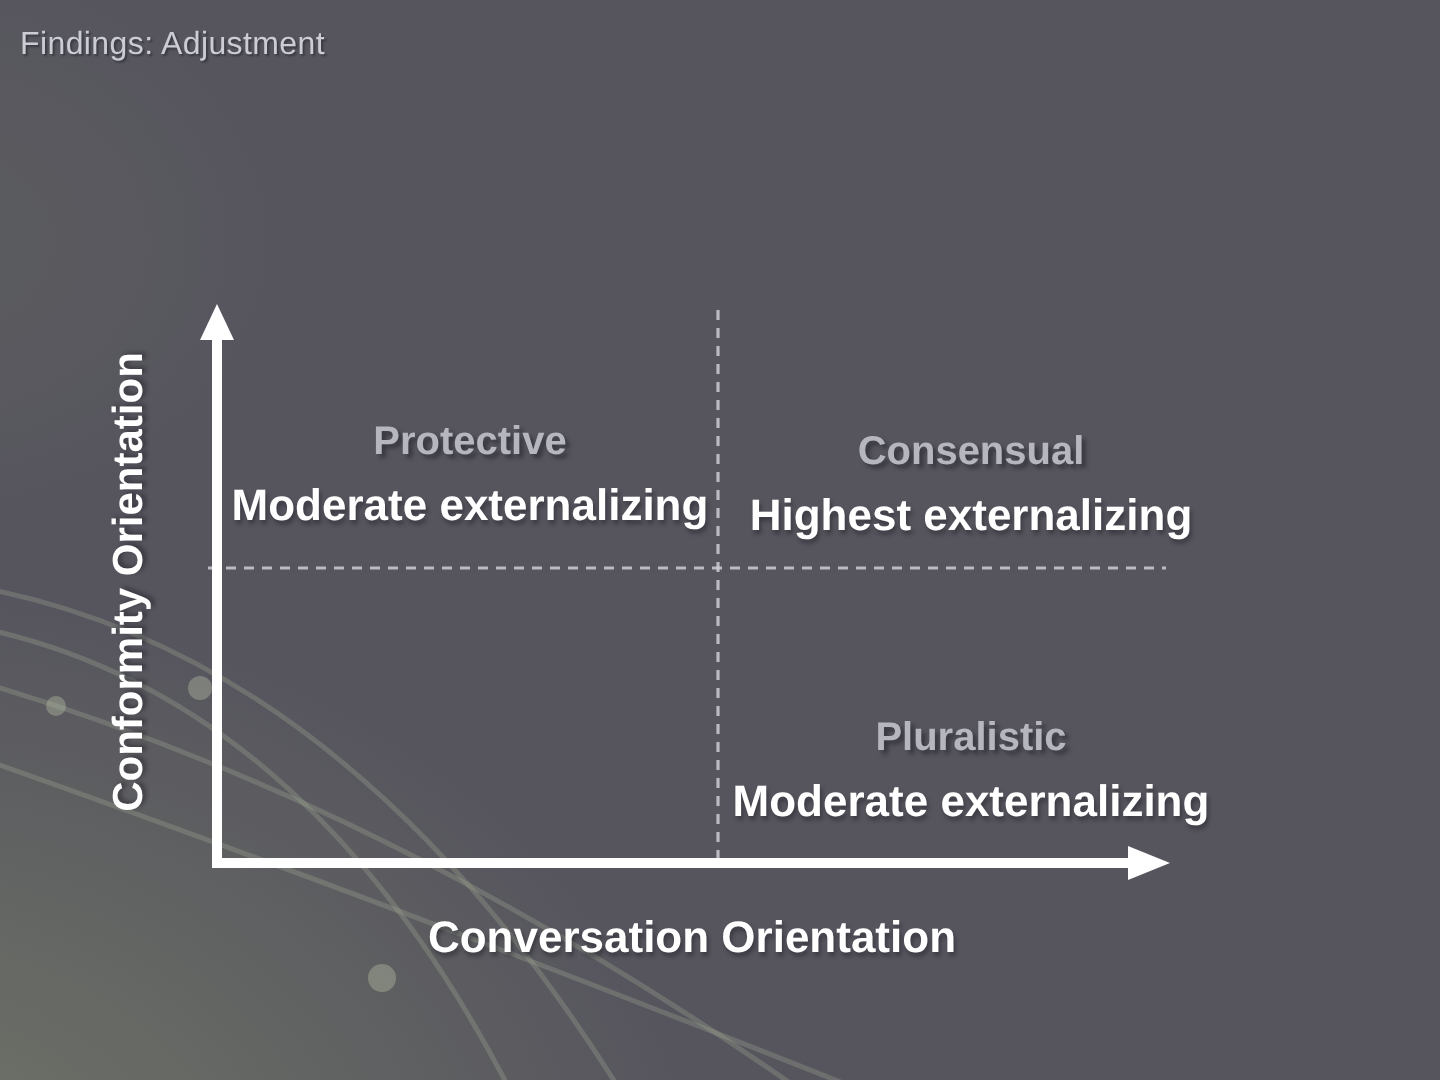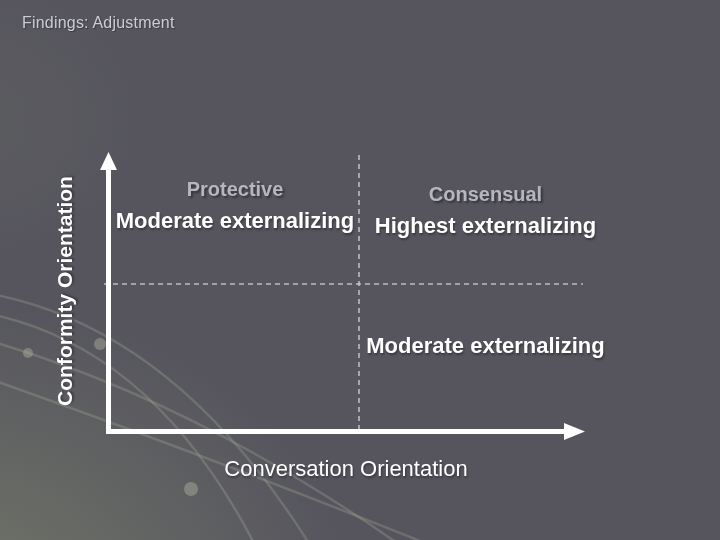--- a/index.html
+++ b/index.html
@@ -8,52 +8,53 @@
     width:720px;height:540px;
     overflow:hidden;
     font-family:"Liberation Sans", sans-serif;
     background:
       radial-gradient(ellipse 620px 460px at -70px 610px, rgba(127,135,110,0.70), rgba(127,135,110,0) 68%),
       radial-gradient(ellipse 260px 200px at -40px 120px, rgba(110,118,100,0.25), rgba(110,118,100,0) 70%),
       #56555e;
   }
   .svg-layer{position:absolute;left:0;top:0;width:720px;height:540px;}
   .breadcrumb{
-    position:absolute;left:22px;top:14px;
+    position:absolute;left:10px;top:14px;
     font-size:16px;color:#ccccd4;letter-spacing:0.2px;
     text-shadow:1px 1px 1px rgba(30,30,38,0.5);
     text-align:right;
   }
   .title{
     position:absolute;left:0;top:44px;width:712px;
     text-align:center;font-size:25px;line-height:28px;font-weight:bold;color:#ffffff;
     text-shadow:1px 2px 2px rgba(25,25,32,0.45);
   }
   .quad{position:absolute;text-align:center;}
   .quad .q-name{
     font-size:20px;font-weight:bold;color:#b6b6be;
     text-shadow:2px 2px 2px rgba(30,30,38,0.55);
+    margin-top:32px;
   }
   .quad .q-value{
     margin-top:7px;font-size:22px;font-weight:bold;color:#ffffff;
     text-shadow:1px 2px 2px rgba(25,25,32,0.45);white-space:nowrap;
   }
   .quad-tl{left:105px;top:178px;width:260px;}
   .quad-tr{left:368px;top:183px;width:235px;}
   .quad-bl{left:105px;top:321px;width:260px;}
   .quad-br{left:363px;top:326px;width:245px;}
   .y-axis-label{
     position:absolute;left:-59px;top:278px;width:250px;height:26px;
     transform:rotate(-90deg);
     text-align:center;font-size:21px;font-weight:bold;color:#ffffff;
     text-shadow:1px 2px 2px rgba(25,25,32,0.45);white-space:nowrap;
   }
   .x-axis-label{
     position:absolute;left:146px;top:456px;width:400px;
-    text-align:center;font-size:22px;font-weight:normal;color:#ffffff;
+    text-align:center;font-size:22px;font-weight:bold;color:#ffffff;
     text-shadow:1px 2px 2px rgba(25,25,32,0.45);white-space:nowrap;
   }
 </style>
 </head>
 <body>
 
 <div class="slide">
 
   <svg class="svg-layer" viewBox="0 0 720 540">
 
@@ -88,19 +89,20 @@
 
   <div class="quad quad-tr">
     <div class="q-name">Consensual</div>
     <div class="q-value">Highest externalizing</div>
   </div>
 
   <div class="quad quad-bl">
   </div>
 
   <div class="quad quad-br">
+    <div class="q-name">Pluralistic</div>
     <div class="q-value">Moderate externalizing</div>
   </div>
 
   <div class="y-axis-label">Conformity Orientation</div>
   <div class="x-axis-label">Conversation Orientation</div>
 
 </div>
 
 </body></html>

